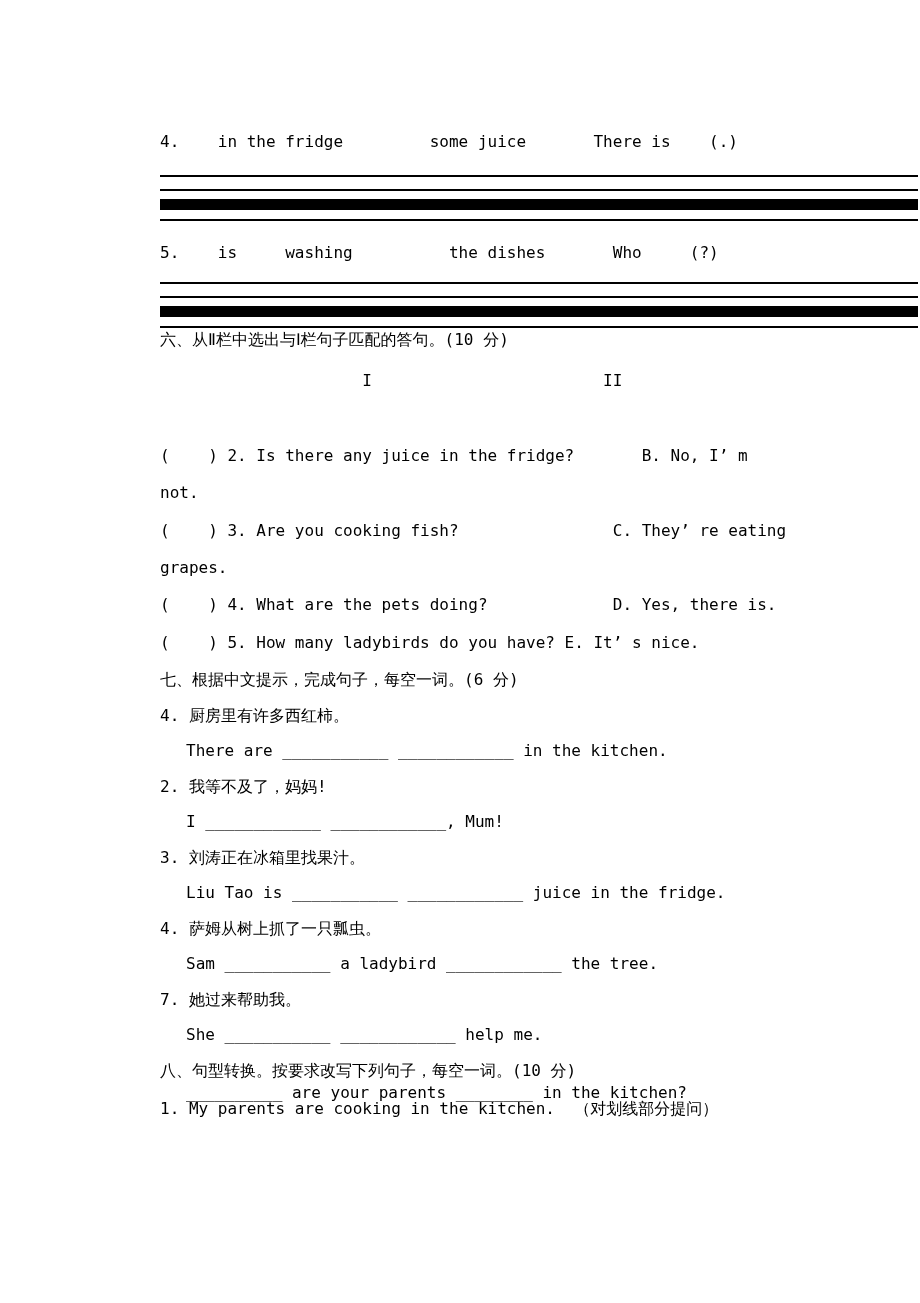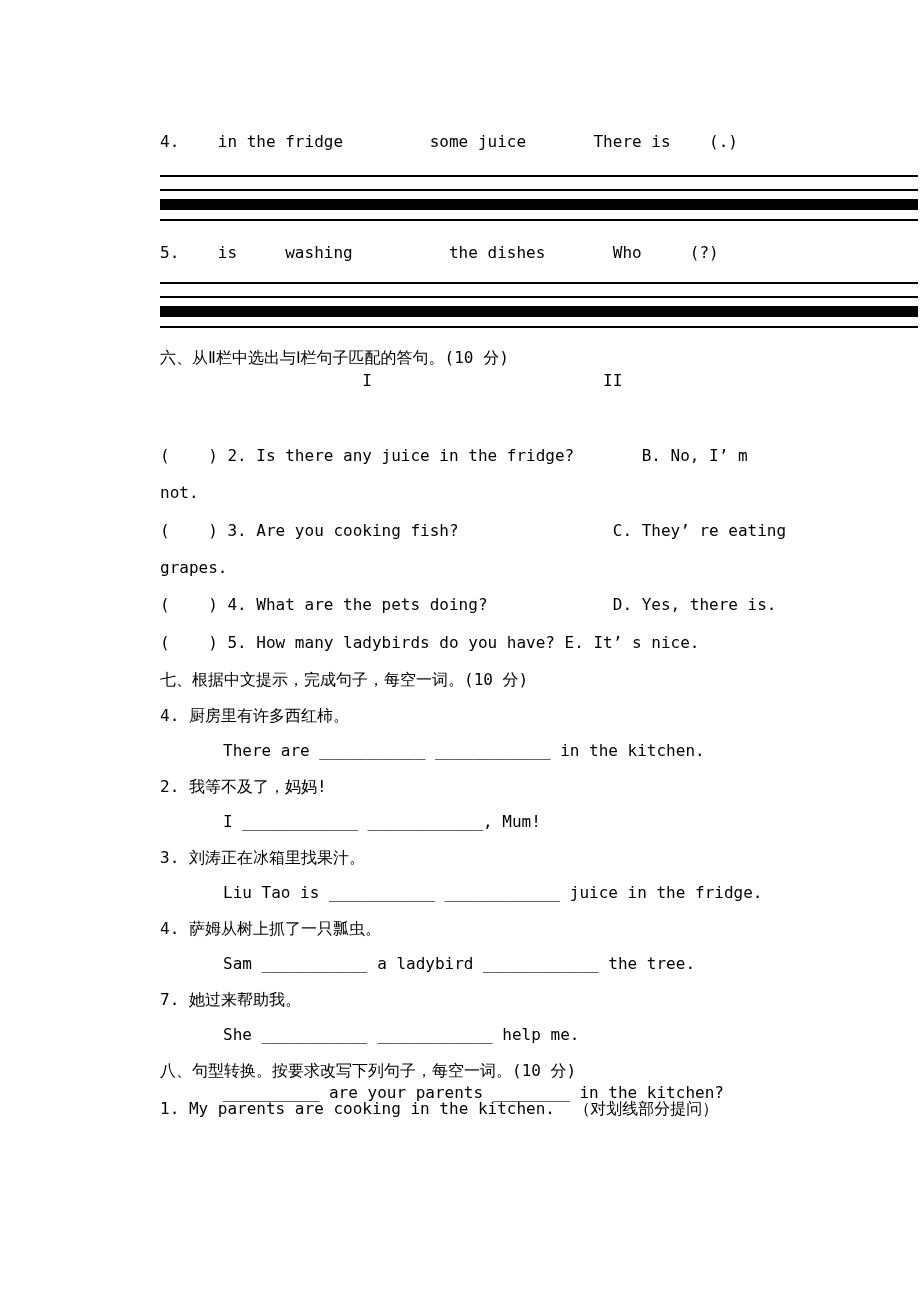--- a/index.html
+++ b/index.html
@@ -22,21 +22,20 @@
       background: #ffffff;
     }
     .line {
       position: absolute;
       left: 160px;
       white-space: pre;
       line-height: 20px;
     }
     .line.indent {
       left: 186px;
-      margin-left: 37px;
     }
     .rule {
       position: absolute;
       left: 160px;
       right: 2px;
       background: #000000;
     }
     .u {
       text-underline-offset: 3px;
     }
@@ -51,30 +50,30 @@
   <div class="rule" style="top:189px;height:2px"></div>
   <div class="rule" style="top:199px;height:11px"></div>
   <div class="rule" style="top:219px;height:2px"></div>
 
   <div class="line" style="top:243px">5.    is     washing          the dishes       Who     (?)</div>
   <div class="rule" style="top:282px;height:2px"></div>
   <div class="rule" style="top:296px;height:2px"></div>
   <div class="rule" style="top:306px;height:11px"></div>
   <div class="rule" style="top:326px;height:2px"></div>
 
-  <div class="line" style="top:348px">六、从Ⅱ栏中选出与Ⅰ栏句子匹配的答句。(10 分)</div>
+  <div class="line" style="top:330px">六、从Ⅱ栏中选出与Ⅰ栏句子匹配的答句。(10 分)</div>
   <div class="line" style="top:371px">                     I                        II</div>
   <div class="line" style="top:446px">(    ) 2. Is there any juice in the fridge?       B. No, I’ m</div>
   <div class="line" style="top:483px">not.</div>
   <div class="line" style="top:521px">(    ) 3. Are you cooking fish?                C. They’ re eating</div>
   <div class="line" style="top:558px">grapes.</div>
   <div class="line" style="top:595px">(    ) 4. What are the pets doing?             D. Yes, there is.</div>
   <div class="line" style="top:633px">(    ) 5. How many ladybirds do you have? E. It’ s nice.</div>
 
-  <div class="line" style="top:670px">七、根据中文提示，完成句子，每空一词。(10 分)</div>
+  <div class="line" style="top:670px">七、根据中文提示，完成句子，每空一词。(6 分)</div>
   <div class="line" style="top:706px">4. 厨房里有许多西红柿。</div>
   <div class="line indent" style="top:741px">There are ___________ ____________ in the kitchen.</div>
   <div class="line" style="top:777px">2. 我等不及了，妈妈!</div>
   <div class="line indent" style="top:812px">I ____________ ____________, Mum!</div>
   <div class="line" style="top:848px">3. 刘涛正在冰箱里找果汁。</div>
   <div class="line indent" style="top:883px">Liu Tao is ___________ ____________ juice in the fridge.</div>
   <div class="line" style="top:919px">4. 萨姆从树上抓了一只瓢虫。</div>
   <div class="line indent" style="top:954px">Sam ___________ a ladybird ____________ the tree.</div>
   <div class="line" style="top:990px">7. 她过来帮助我。</div>
   <div class="line indent" style="top:1025px">She ___________ ____________ help me.</div>

